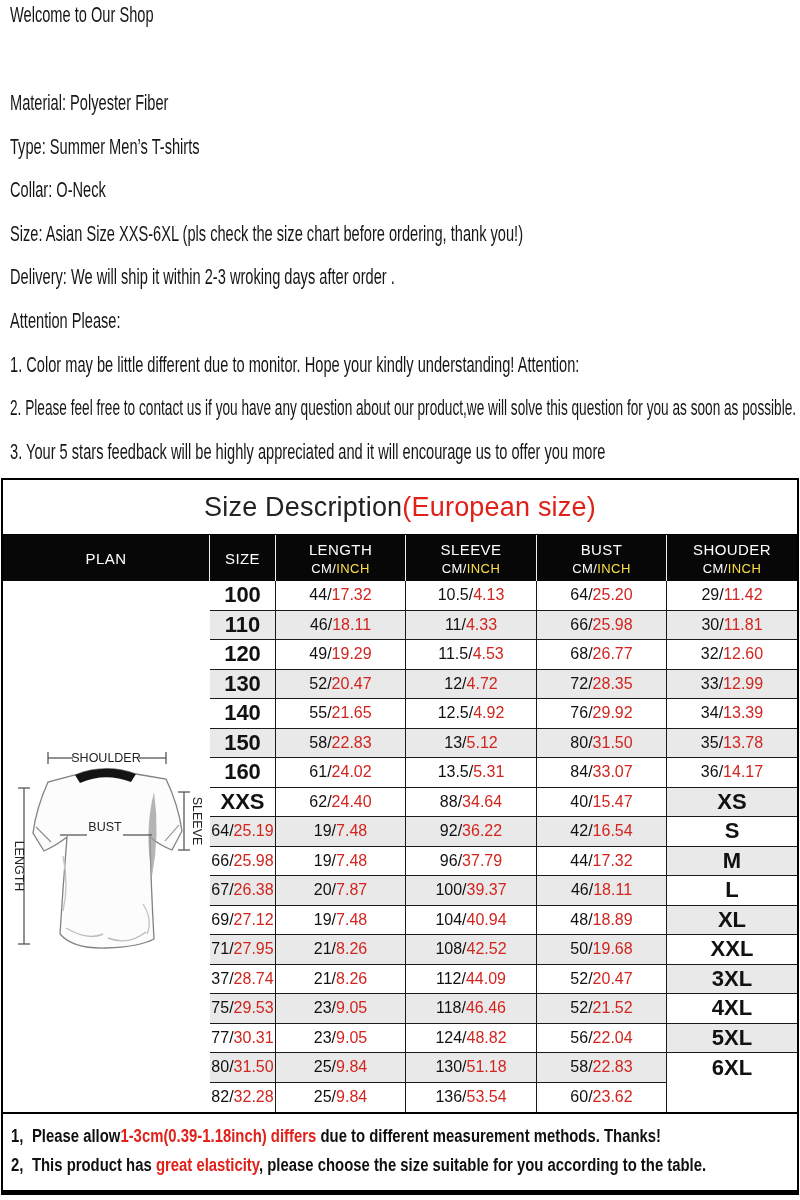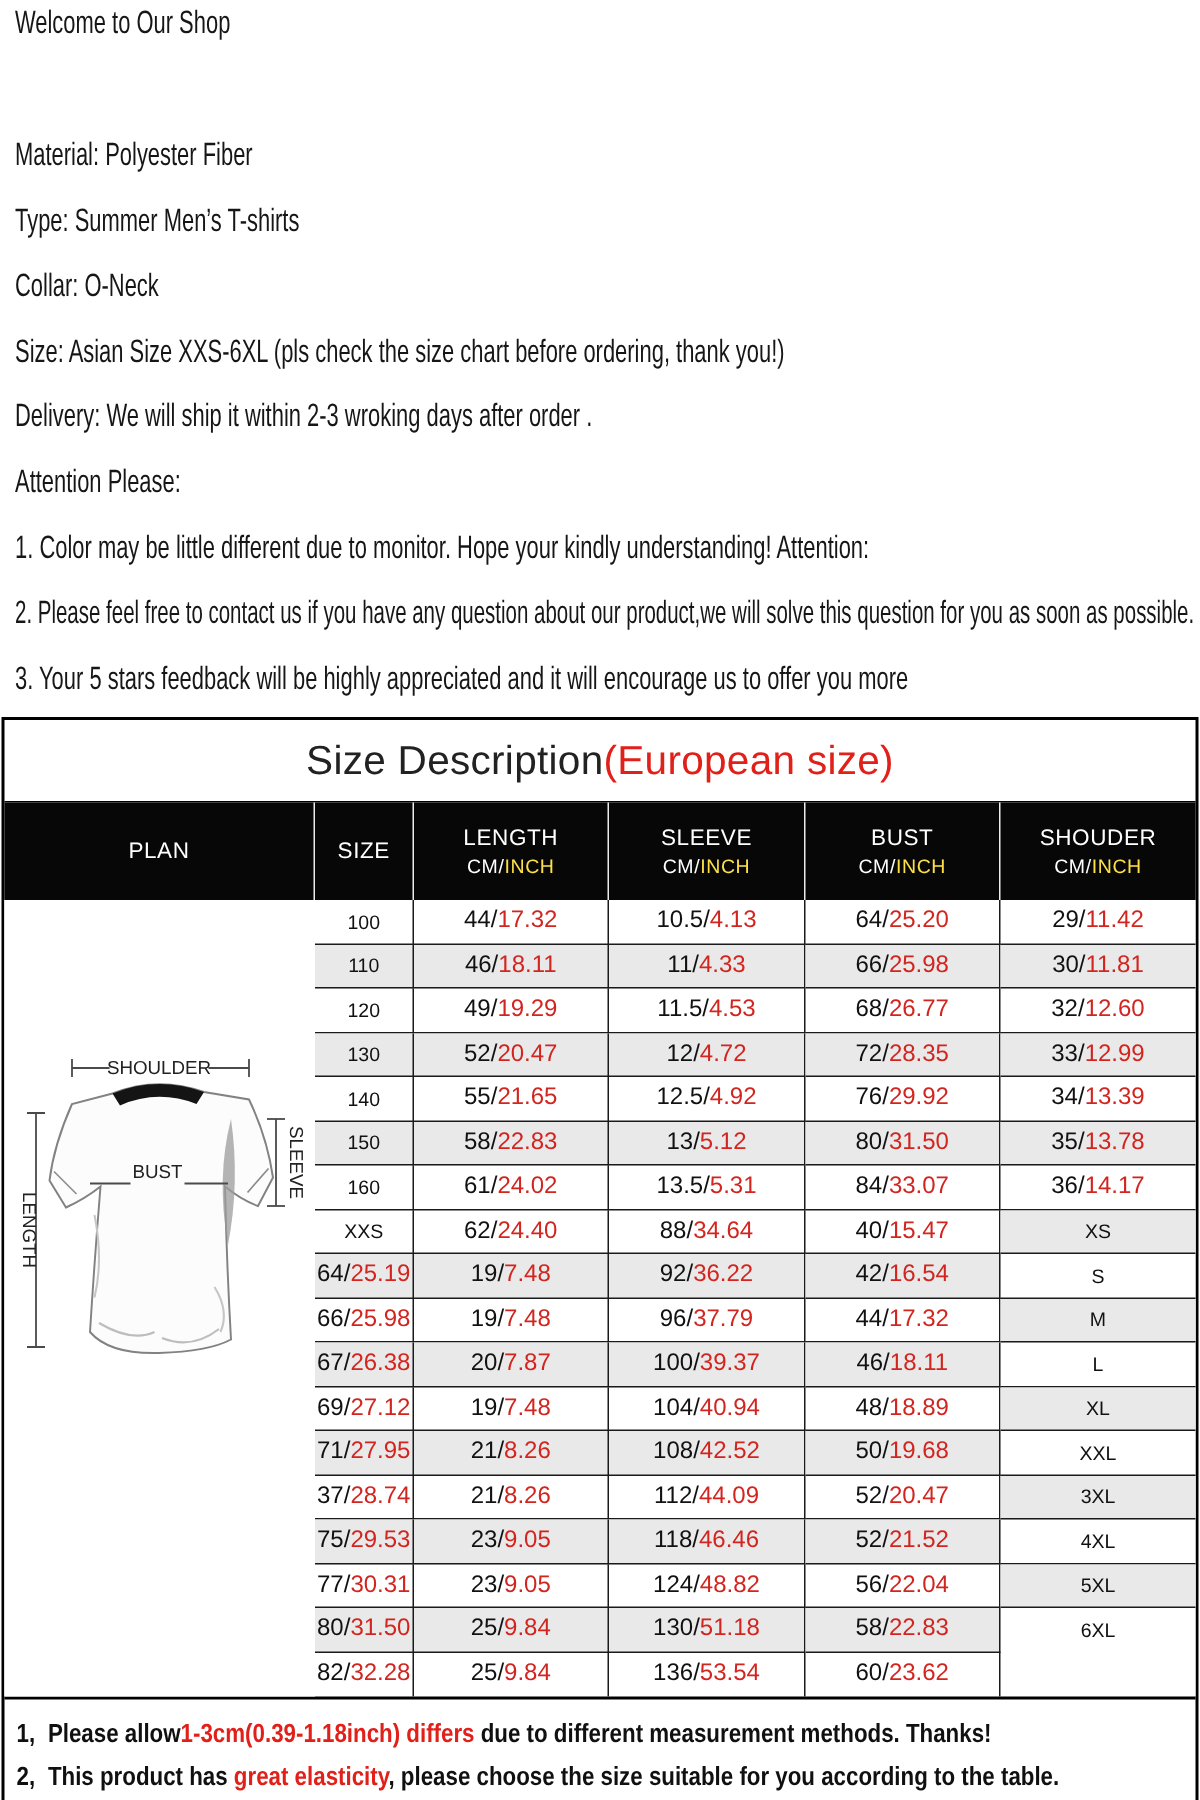--- a/index.html
+++ b/index.html
@@ -19,47 +19,47 @@
     position:absolute;left:1px;top:478px;width:794px;background:#fff;
     border:2px solid #000;border-bottom:5px solid #000;box-sizing:content-box;
   }
   .chart-title{
     height:54px;border-bottom:1px solid #000;display:flex;align-items:center;
     justify-content:center;font-size:27px;color:#222;letter-spacing:.2px;
   }
   .chart-title .red{color:var(--accent-red);}
   .thead{
     display:grid;grid-template-columns:207px 66px 130px 131px 130px 130px;
-    height:65px;background:var(--header-bg);color:#fff;
+    height:46px;background:var(--header-bg);color:#fff;
   }
   .th{
     display:flex;flex-direction:column;align-items:center;justify-content:center;
     border-right:1px solid #ededed;font-size:15px;letter-spacing:.4px;box-sizing:border-box;
   }
   .th:last-child{border-right:none;}
   .th .h2{font-size:13px;margin-top:3px;}
   .th .red2{color:#fde047;}
   .tbody{
     display:grid;grid-template-columns:207px 66px 130px 131px 130px 130px;
     grid-auto-rows:29.5px;background:#fff;
   }
   .td{
     display:flex;align-items:center;justify-content:center;font-size:16px;
     border-right:1px solid #1a1a1a;border-bottom:1px solid #1a1a1a;
     box-sizing:border-box;white-space:nowrap;color:#111;
   }
   .tbody > div:nth-child(5n+1){border-right:none;}
   .td.alt{background:var(--row-alt);}
   .td.lastrow{border-bottom:none;}
-  .sizecol{font-weight:normal;font-size:13px;}
+  .sizecol{font-weight:bold;font-size:22px;}
   .td .in{color:var(--value-red);}
   .plan-cell{
     grid-row:1 / span 18;grid-column:1;border-right:1px solid #1a1a1a;
     display:flex;justify-content:center;align-items:flex-start;
-    padding-top:60px;box-sizing:border-box;background:#fff;
+    padding-top:98px;box-sizing:border-box;background:#fff;margin-top:27px;
   }
   
   .dim{stroke:#4a4a4a;stroke-width:1.2;}
   .dimtext{fill:#222;font-size:12.5px;font-family:"Liberation Sans",sans-serif;}
   
   .notes{
     border-top:2px solid #000;height:68px;padding:8px 2px 0 8px;
     font-weight:bold;font-size:17.5px;line-height:29px;color:#101010;
   }
   .note{display:table;margin:0;white-space:nowrap;transform-origin:0 50%;}

